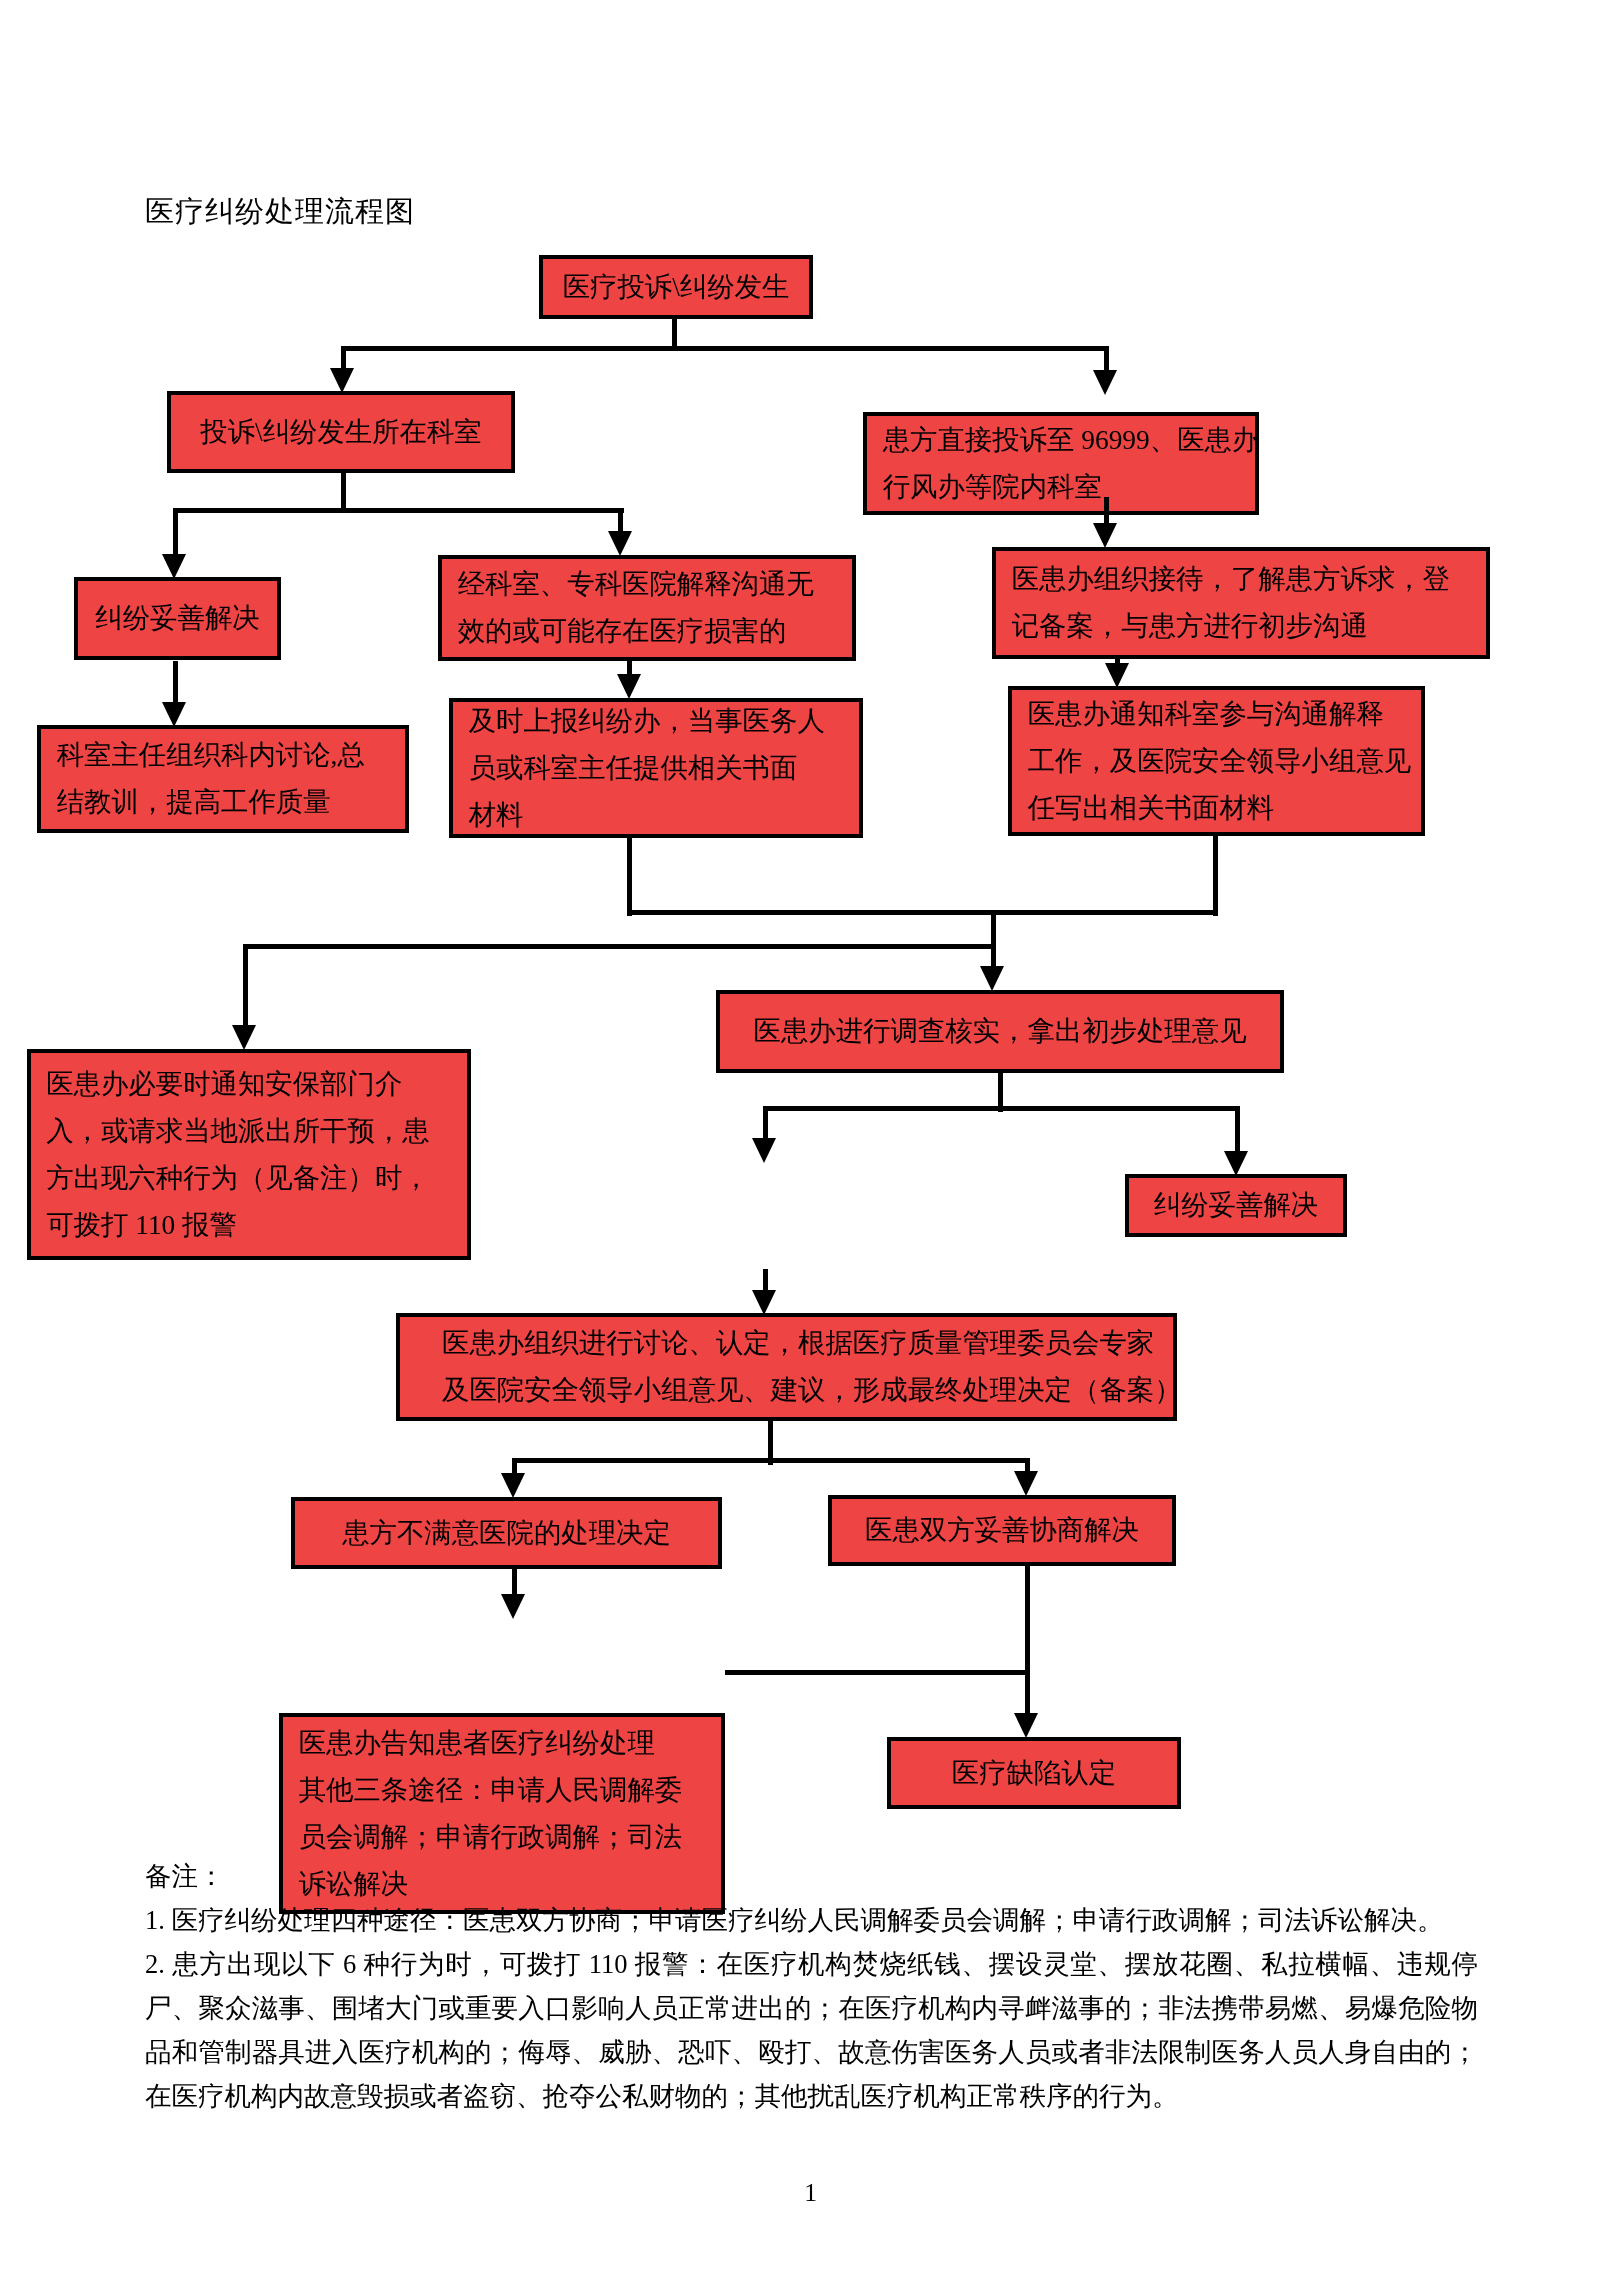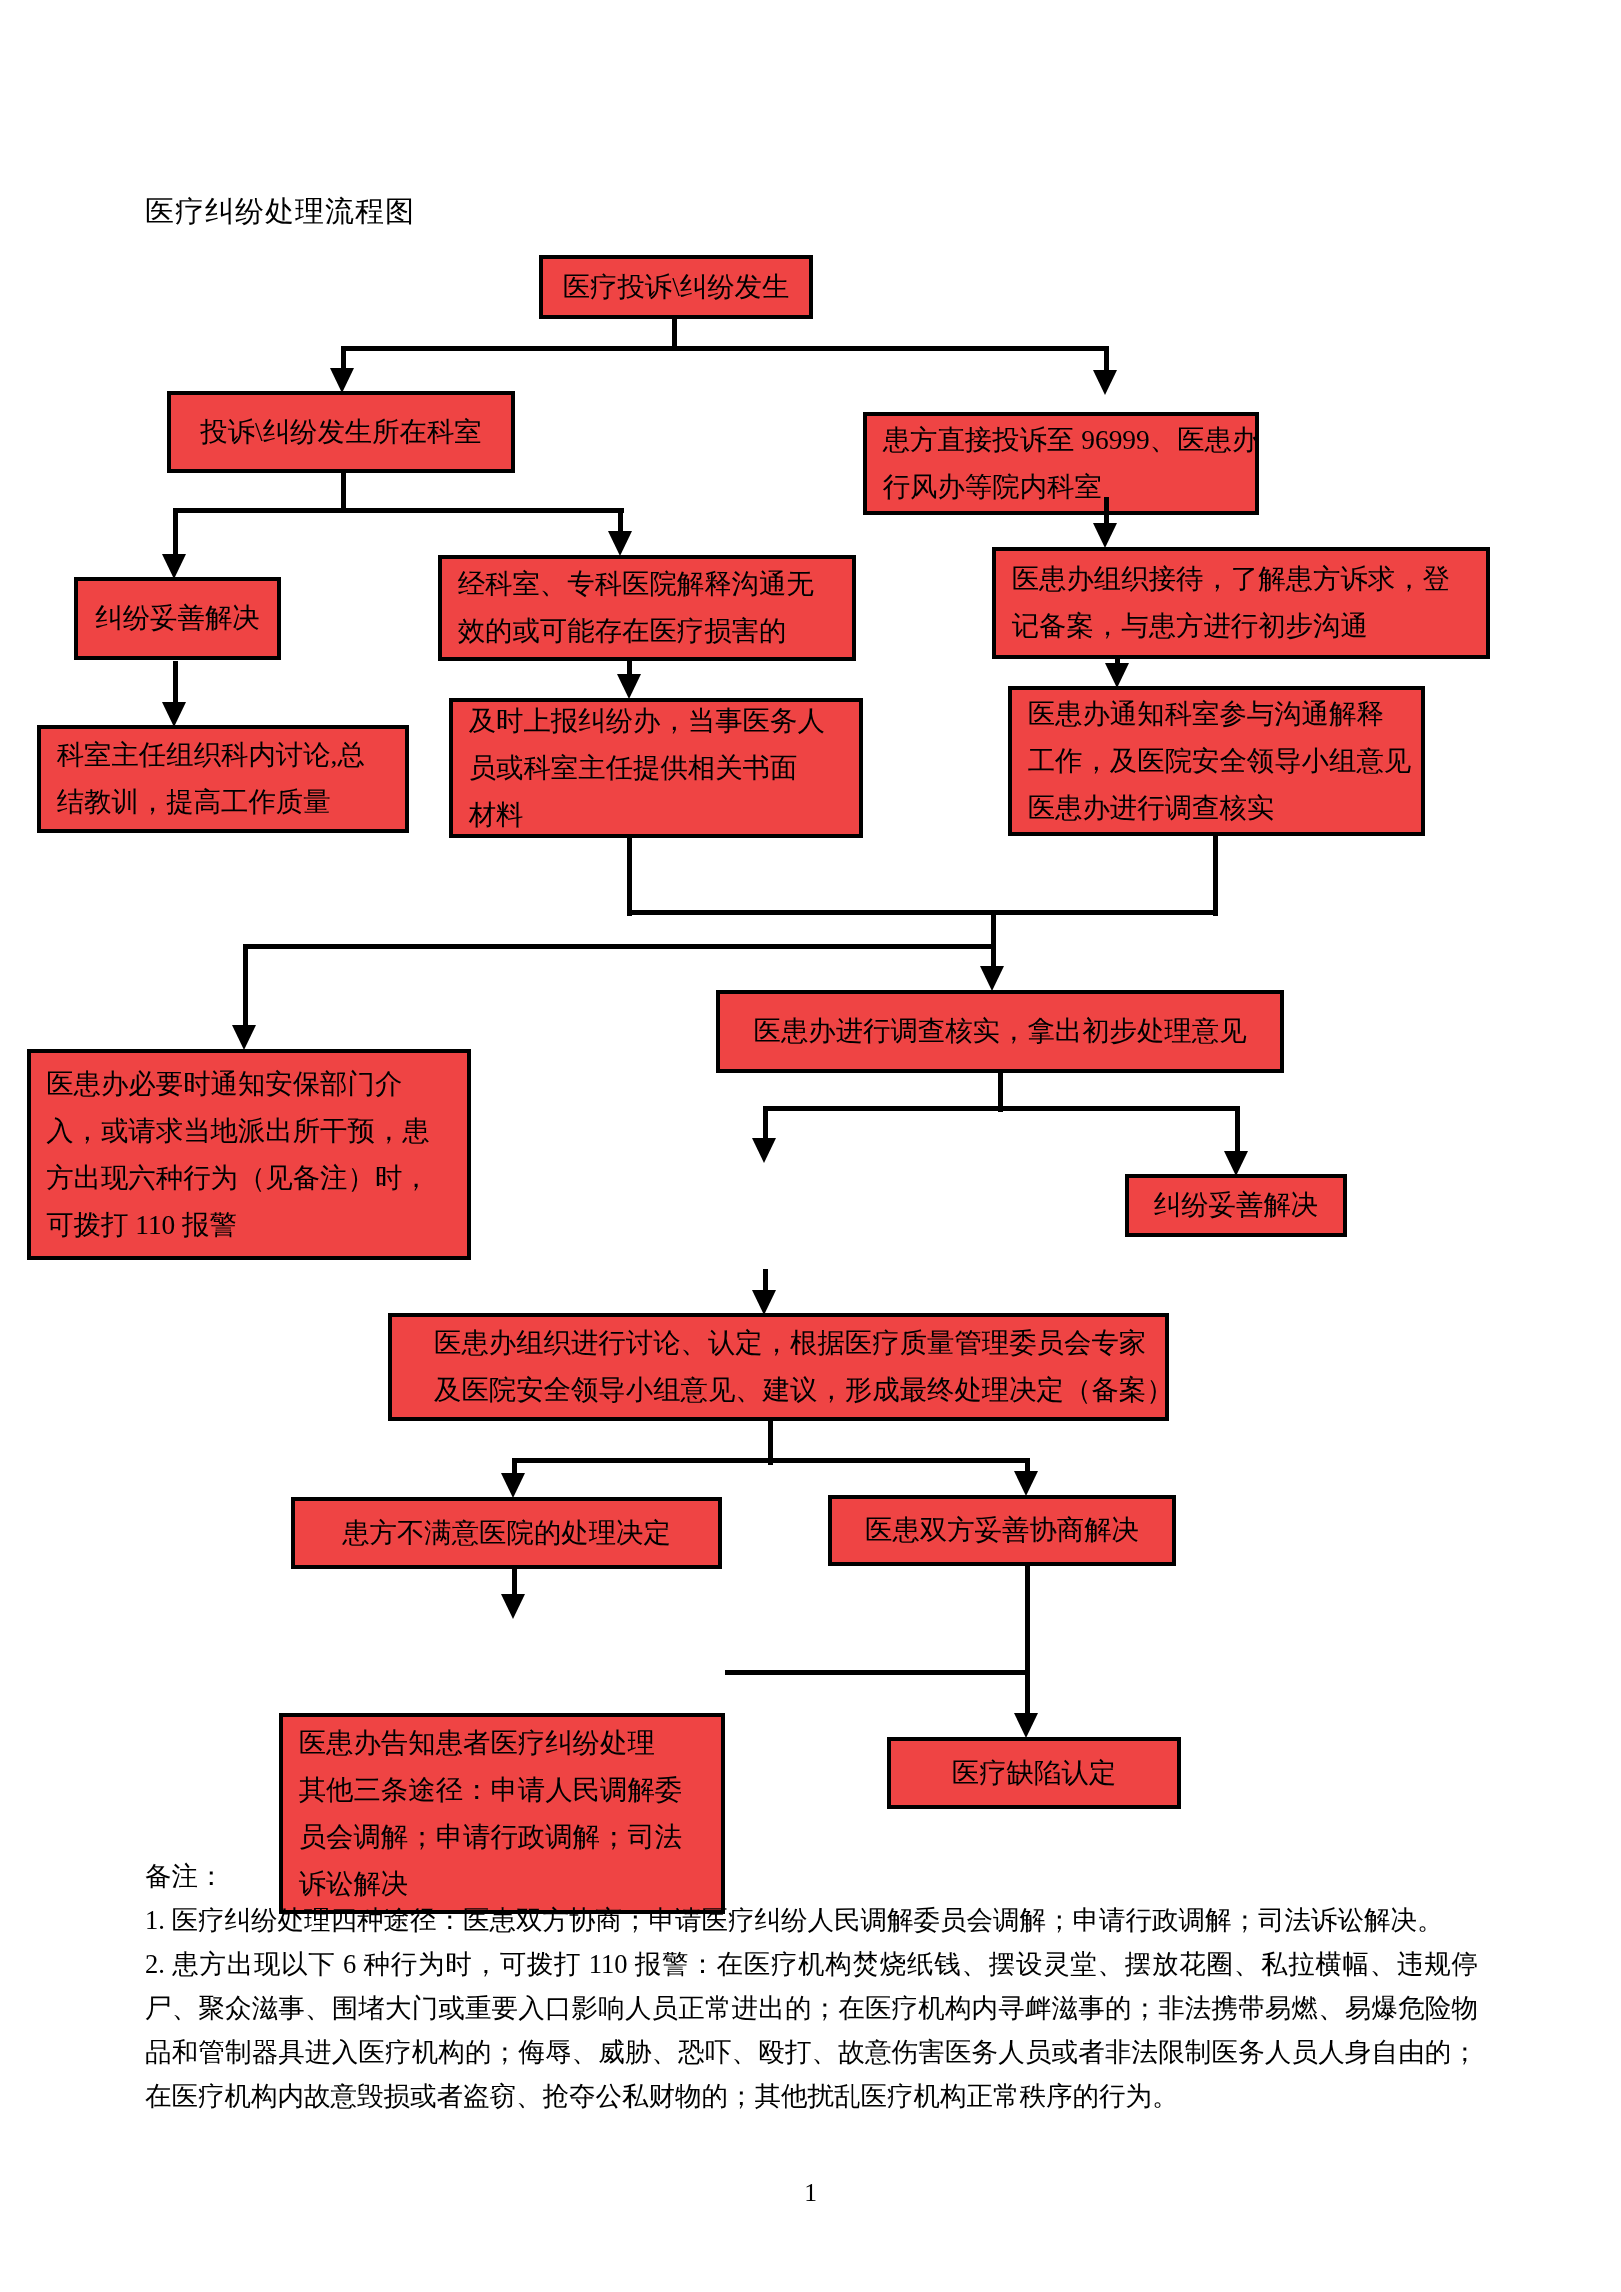--- a/index.html
+++ b/index.html
@@ -73,40 +73,40 @@
 
   <div class="box left" style="left:449px;top:698px;width:414px;height:140px;">
     <span class="ln">及时上报纠纷办，当事医务人</span>
     <span class="ln">员或科室主任提供相关书面</span>
     <span class="ln">材料</span>
   </div>
 
   <div class="box left" style="left:1008px;top:686px;width:417px;height:150px;">
     <span class="ln">医患办通知科室参与沟通解释</span>
     <span class="ln">工作，及医院安全领导小组意见</span>
-    <span class="ln">医患办进行调查核实</span>
+    <span class="ln">任写出相关书面材料</span>
   </div>
 
   <div class="box center" style="left:716px;top:990px;width:568px;height:83px;">
     <span class="ln">医患办进行调查核实，拿出初步处理意见</span>
   </div>
 
   <div class="box left" style="left:26.5px;top:1049px;width:444px;height:211px;">
     <span class="ln">医患办必要时通知安保部门介</span>
     <span class="ln">入，或请求当地派出所干预，患</span>
     <span class="ln">方出现六种行为（见备注）时，</span>
     <span class="ln">可拨打 110 报警</span>
   </div>
 
 
   <div class="box center" style="left:1125px;top:1174px;width:222px;height:63px;">
     <span class="ln">纠纷妥善解决</span>
   </div>
 
-  <div class="box left" style="left:388px;top:1313px;width:781px;height:108px;padding-left:42px;">
+  <div class="box left" style="left:396px;top:1313px;width:781px;height:108px;padding-left:42px;">
     <span class="ln">医患办组织进行讨论、认定，根据医疗质量管理委员会专家</span>
     <span class="ln">及医院安全领导小组意见、建议，形成最终处理决定（备案）</span>
   </div>
 
   <div class="box center" style="left:291px;top:1497px;width:431px;height:72px;">
     <span class="ln">患方不满意医院的处理决定</span>
   </div>
 
   <div class="box center" style="left:828px;top:1495px;width:348px;height:71px;">
     <span class="ln">医患双方妥善协商解决</span>

